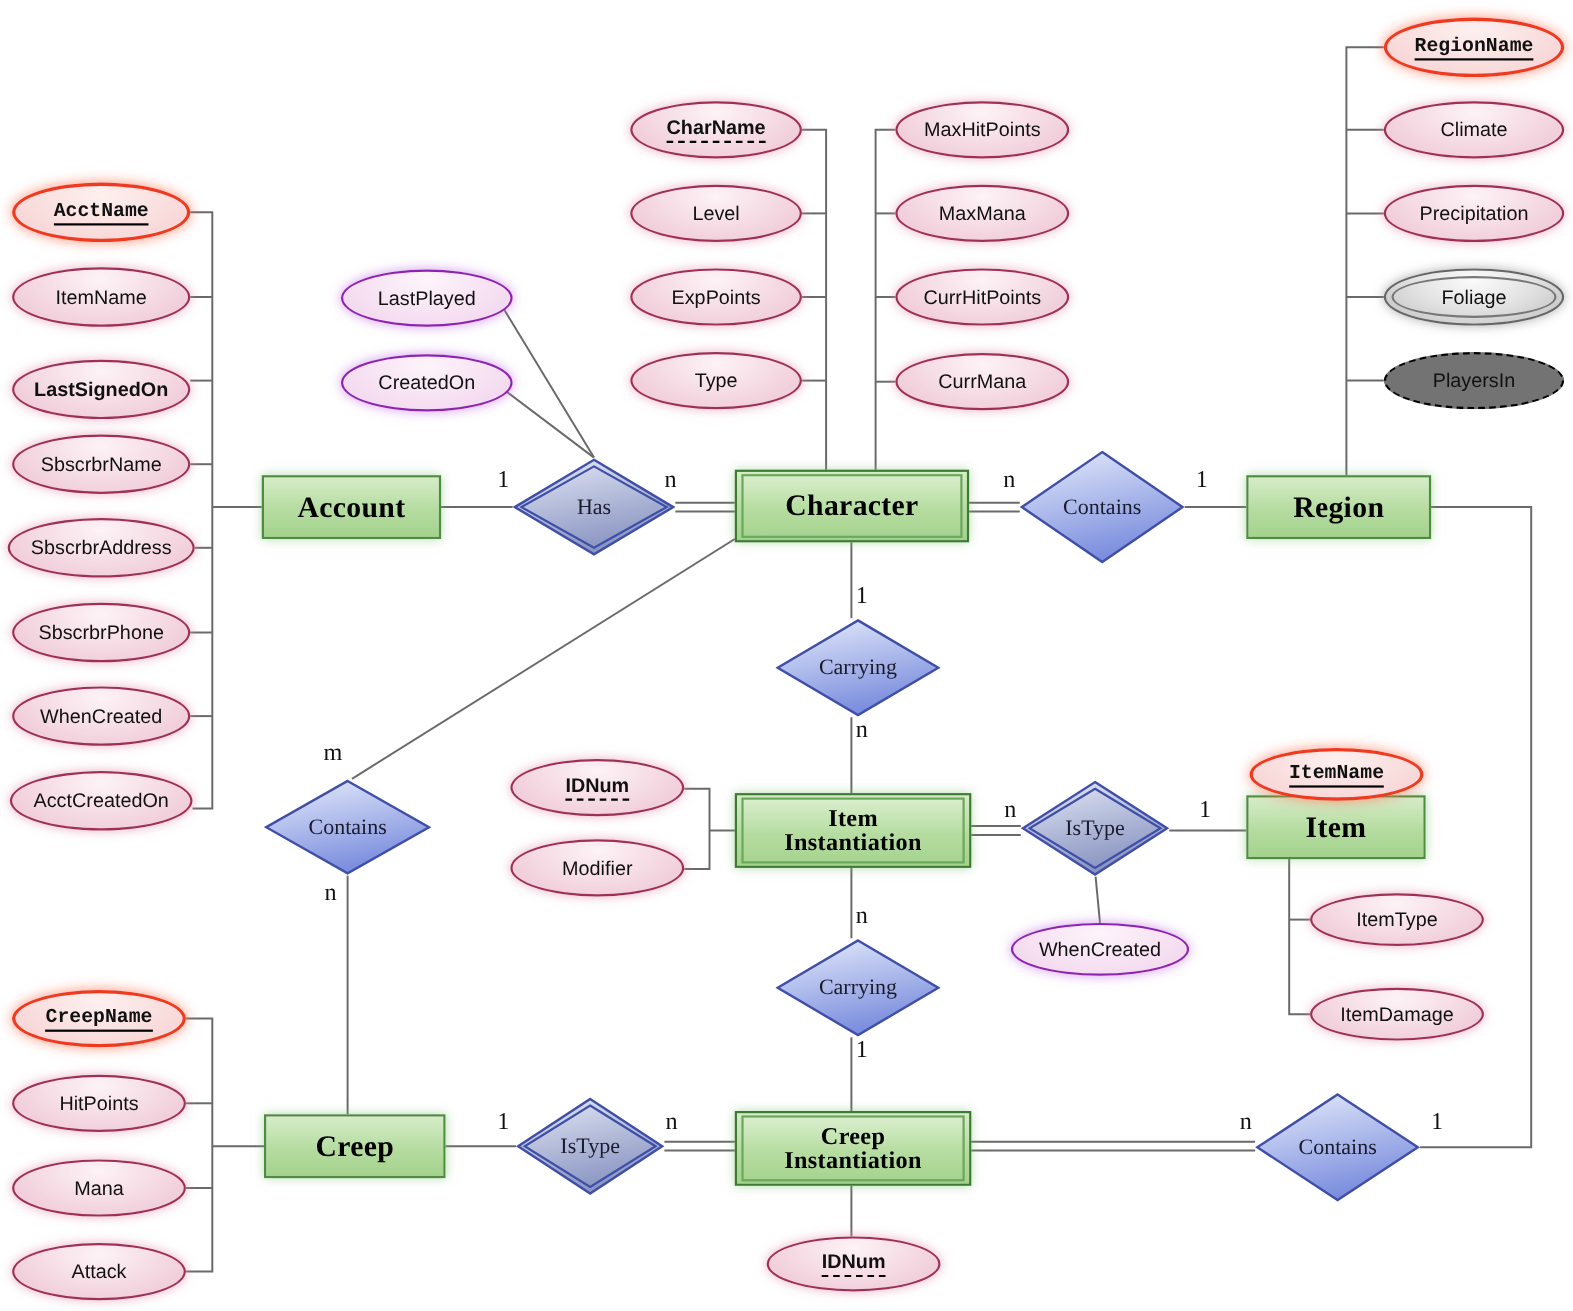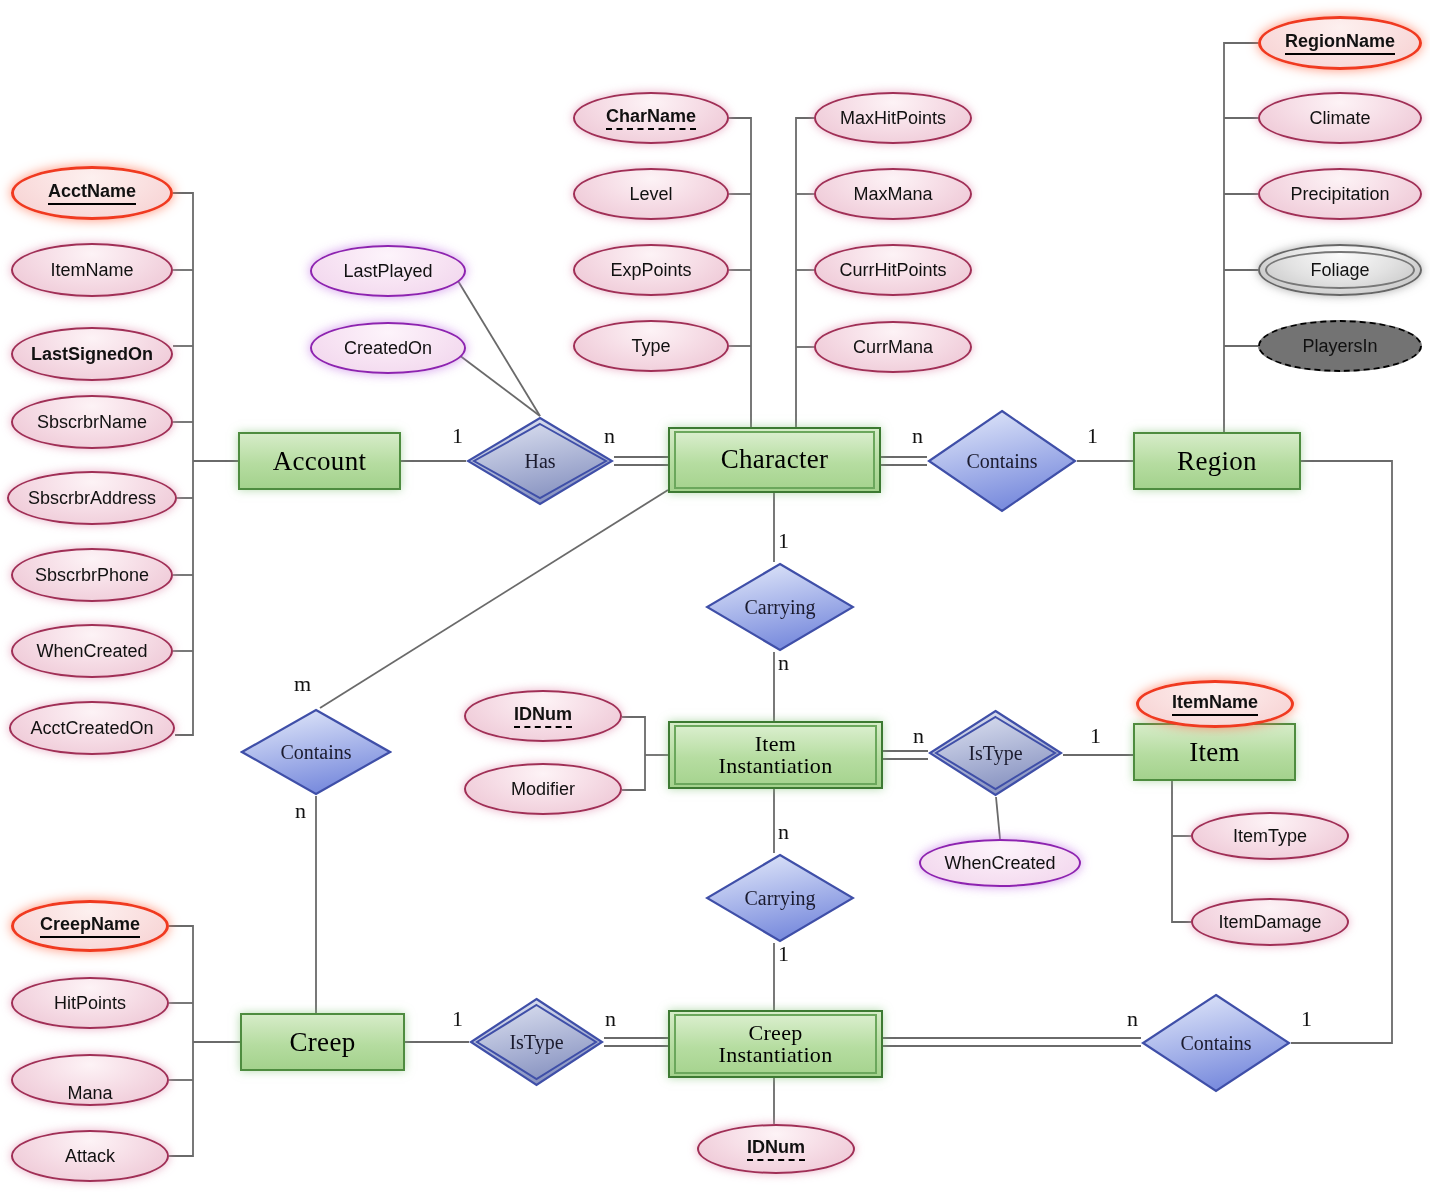--- a/index.html
+++ b/index.html
@@ -30,21 +30,21 @@
     justify-content: center;
     text-align: center;
   }
 
   
   .entity {
     background: linear-gradient(to bottom, #d6ecc8 0%, #b5dca0 55%, #a4d28d 100%);
     border: 2px solid #4e8c3f;
     color: #000;
     font-family: "Liberation Serif", serif;
-    font-weight: normal;
+    font-weight: bold;
     font-size: 27px;
     letter-spacing: .3px;
     box-shadow: 0 0 9px rgba(120,190,110,.55);
   }
   .entity.weak {
     border: 2px solid #3d7a32;
     padding: 4px;
   }
   .entity.weak .inner {
     width: 100%; height: 100%;
@@ -82,20 +82,21 @@
   .attr.normal {
     background: radial-gradient(ellipse at 50% 18%, #fdf3f6 0%, #f6dde6 45%, #ecc3d2 100%);
     border: 2px solid #a02f56;
     box-shadow: 0 0 10px rgba(226,150,180,.75);
   }
   .attr.key {
     background: radial-gradient(ellipse at 50% 18%, #fdf0ef 0%, #fae0e0 50%, #f6cfd0 100%);
     border: 3px solid #f03a20;
     box-shadow: 0 0 12px rgba(255,120,90,.8);
     font-weight: bold;
+    font-family: Liberation Mono, monospace;
   }
   .attr.relattr {
     background: radial-gradient(ellipse at 50% 18%, #fdf4fb 0%, #f7e3f3 50%, #f0d3ec 100%);
     border: 2px solid #8d23b0;
     box-shadow: 0 0 11px rgba(200,130,230,.8);
   }
   .attr.multi {
     background: radial-gradient(ellipse at 50% 18%, #fbfbfb 0%, #e2e2e2 48%, #bdbdbd 100%);
     border: 2px solid #666;
     box-shadow: 0 0 10px rgba(140,140,140,.7);
@@ -412,21 +413,21 @@
       </div>
       <div class="node attr relattr" style="left: 919px; top: 839px; width: 162px; height: 48px;">
         <span>WhenCreated</span>
       </div>
       <div class="node attr key" style="left: 11px; top: 900px; width: 158px; height: 52px;">
         <span class="u-solid" style="font-weight: bold;">CreepName</span>
       </div>
       <div class="node attr normal" style="left: 11px; top: 977px; width: 158px; height: 52px;">
         <span>HitPoints</span>
       </div>
-      <div class="node attr normal" style="left: 11px; top: 1054px; width: 158px; height: 52px; align-items: flex-end;">
+      <div class="node attr normal" style="left: 11px; top: 1054px; width: 158px; height: 52px;">
         <span>Mana</span>
       </div>
       <div class="node attr normal" style="left: 11px; top: 1130px; width: 158px; height: 52px;">
         <span>Attack</span>
       </div>
       <div class="node attr normal" style="left: 697px; top: 1124px; width: 158px; height: 50px;">
         <span class="u-dash" style="font-weight: bold;">IDNum</span>
       </div>
       <div class="card" style="left: 452px; top: 425px;">1</div>
       <div class="card" style="left: 604px; top: 425px;">n</div>

